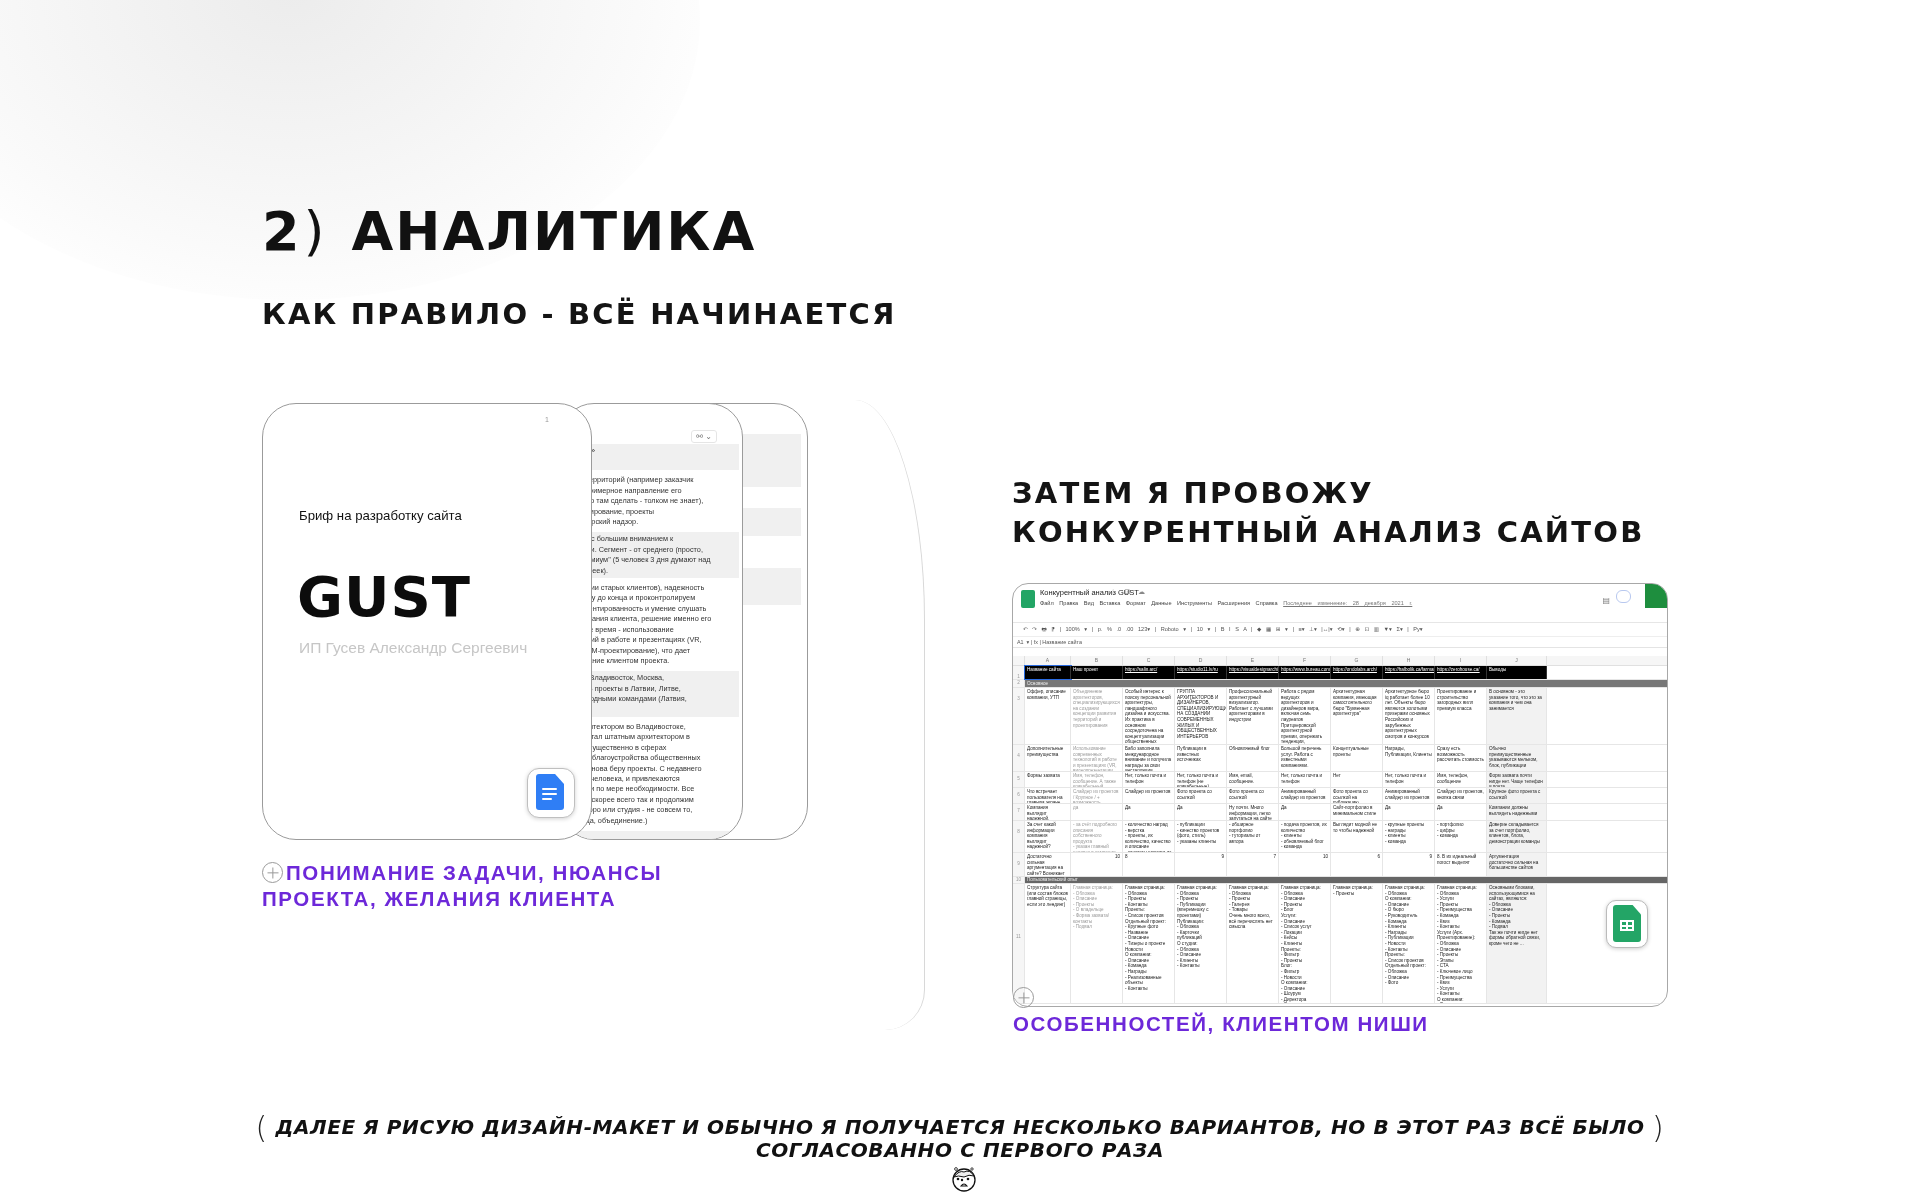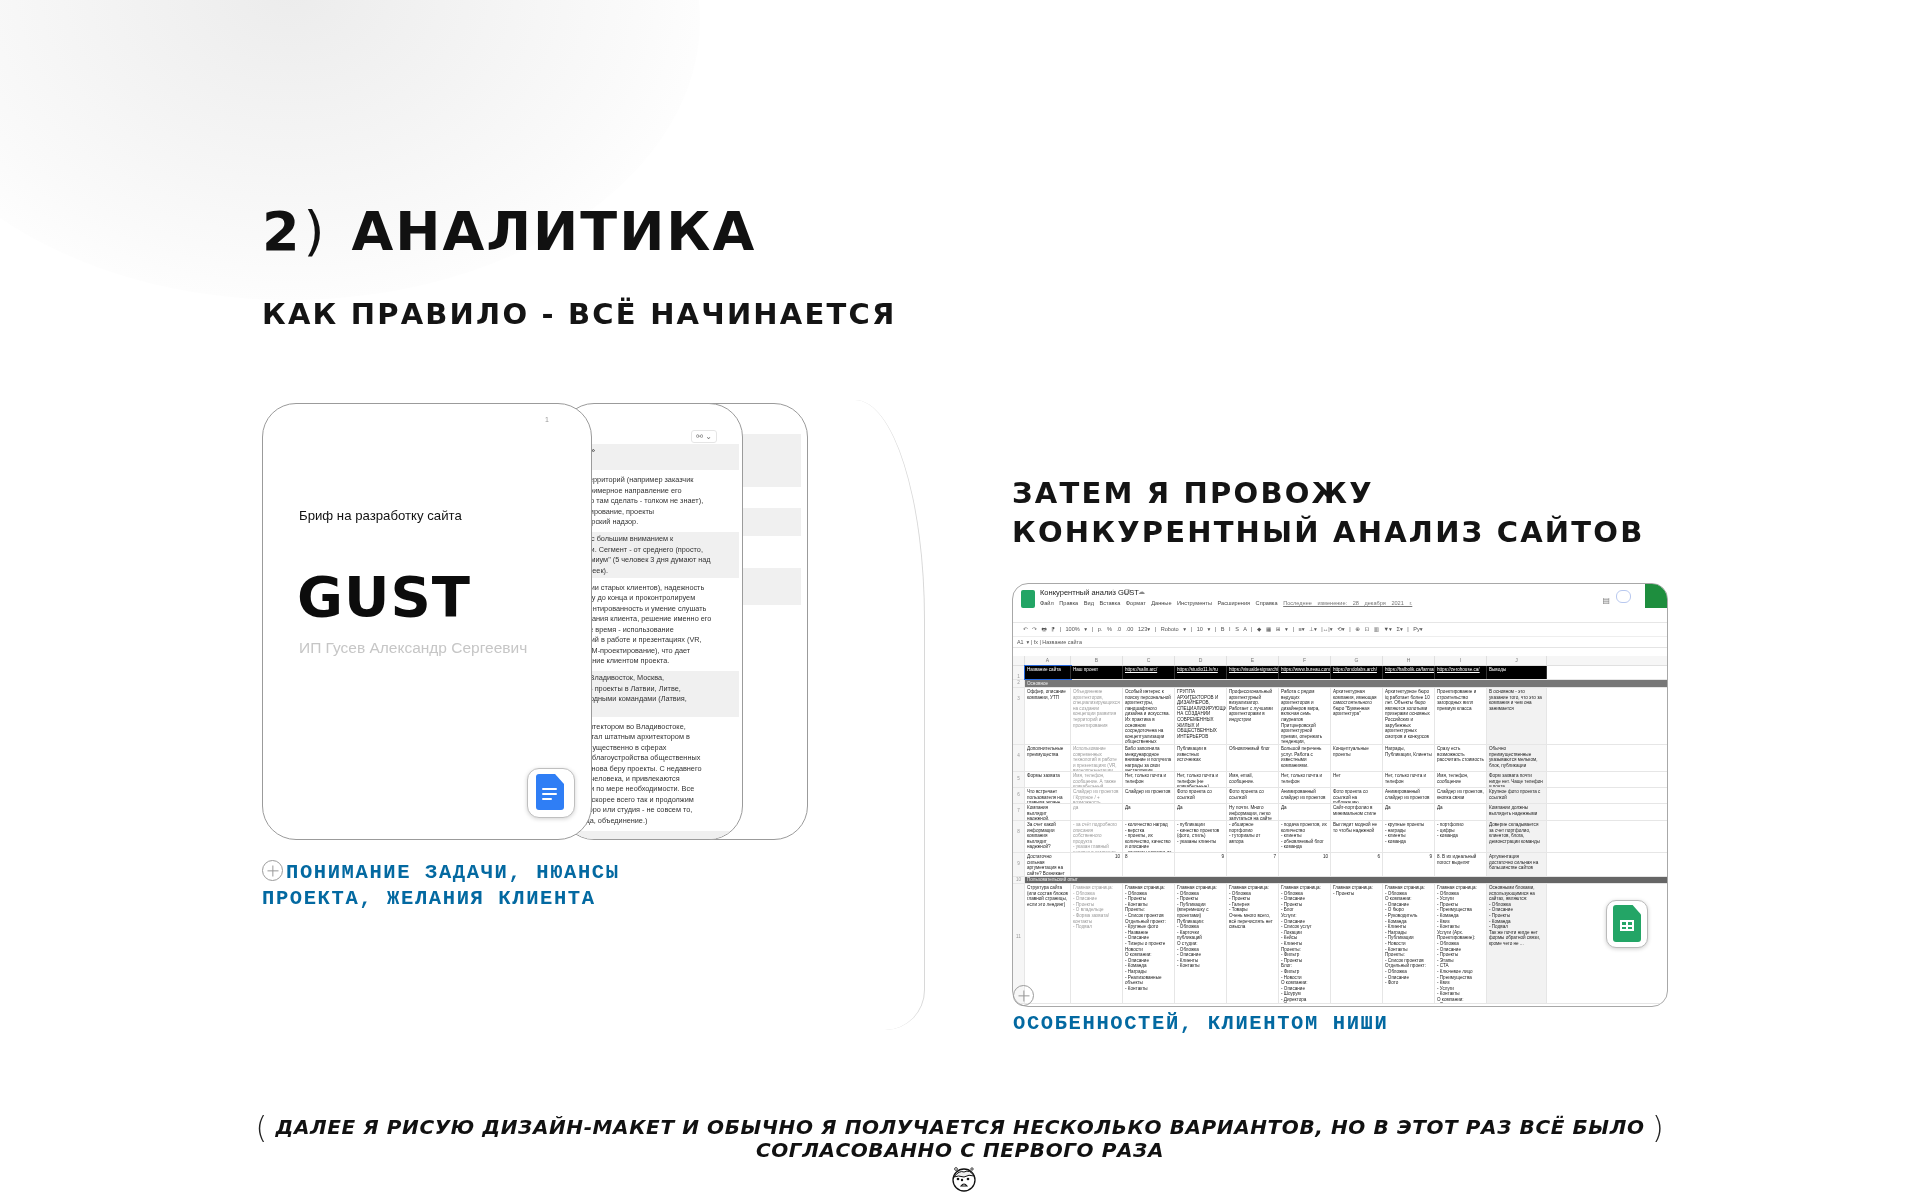--- a/index.html
+++ b/index.html
@@ -3,21 +3,21 @@
 <meta charset="utf-8">
 <style>
   html,body{margin:0;padding:0;}
   body{width:1920px;height:1195px;position:relative;overflow:hidden;background:#ffffff;font-family:"Liberation Sans","DejaVu Sans",sans-serif;color:#111;}
   .glow{position:absolute;left:-120px;top:-260px;width:820px;height:560px;border-radius:50%;background:radial-gradient(ellipse at 50% 45%,#ececec 0%,#f4f4f4 35%,#fafafa 60%,rgba(255,255,255,0) 78%);}
   .h1{position:absolute;left:262px;top:200px;font-size:54px;font-weight:700;letter-spacing:2px;color:#111;font-family:"DejaVu Sans","Liberation Sans",sans-serif;}
   .h1 .paren{font-weight:400;margin:0 4px 0 2px;}
   .h2{position:absolute;font-weight:700;font-size:29px;letter-spacing:2.2px;line-height:39px;color:#141414;font-family:"DejaVu Sans","Liberation Sans",sans-serif;margin-top:9px;}
   .h2.left{left:262px;top:286px;}
   .h2.right{left:1012px;top:465px;}
-  .caption{position:absolute;font-weight:700;font-size:20.5px;letter-spacing:1.6px;line-height:26px;color:#0369a1;font-family:Liberation Mono, monospace;}
+  .caption{position:absolute;font-weight:700;font-size:20.5px;letter-spacing:1.6px;line-height:26px;color:#6d28d9;font-family:Liberation Sans, sans-serif;}
   .caption.left{left:262px;top:860px;}
   .caption.right{left:1013px;top:985px;}
   .plus{display:inline-block;width:21px;height:21px;border:1.3px solid #9a9a9a;border-radius:50%;position:relative;vertical-align:-3px;margin-right:3px;box-sizing:border-box;}
   .plus:before,.plus:after{content:"";position:absolute;background:#9a9a9a;left:50%;top:50%;}
   .plus:before{width:11px;height:1.3px;transform:translate(-50%,-50%);}
   .plus:after{width:1.3px;height:11px;transform:translate(-50%,-50%);}
 
   
   .card{position:absolute;background:#fff;border:1.5px solid #9b9b9b;border-radius:34px;overflow:hidden;box-sizing:border-box;}
   .card3{left:640px;top:403px;width:168px;height:437px;}

